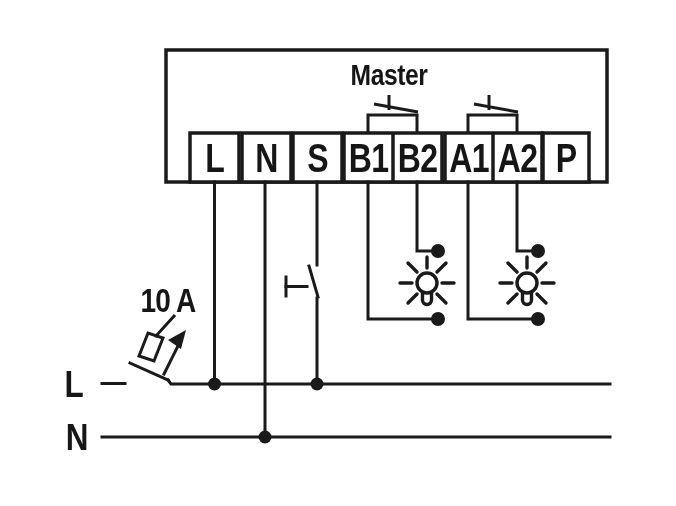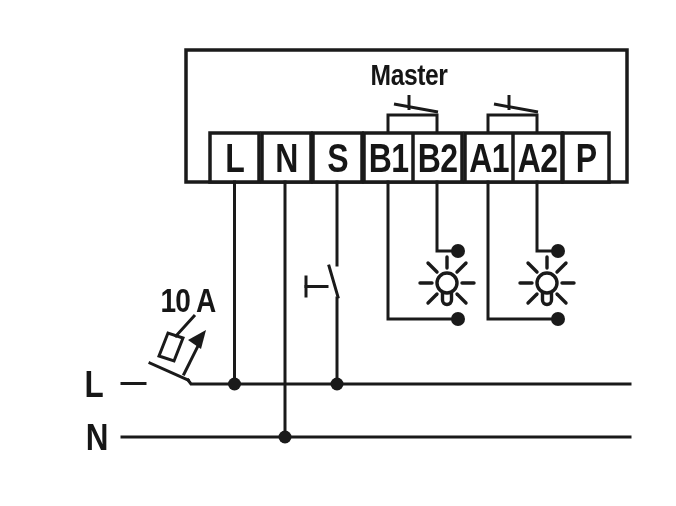--- a/index.html
+++ b/index.html
@@ -1,17 +1,17 @@
 <!DOCTYPE html>
 <html><head>
 <meta charset="utf-8">
 <style>
   html,body{margin:0;padding:0;background:#ffffff;}
   body{width:676px;height:506px;position:relative;overflow:hidden;}
-  .diagram-wrap{position:absolute;inset:0;padding-left:20px;}
+  .diagram-wrap{position:absolute;inset:0;}
   svg{display:block;}
   text{
     font-family:"Liberation Sans","DejaVu Sans",sans-serif;
     font-weight:bold;
     fill:#161616;
   }
   .t-term{font-size:40px;letter-spacing:-1px;}
   .t-master{font-size:29px;letter-spacing:-0.5px;}
   .t-rating{font-size:33px;letter-spacing:-1px;}
   .t-mains{font-size:37px;}

